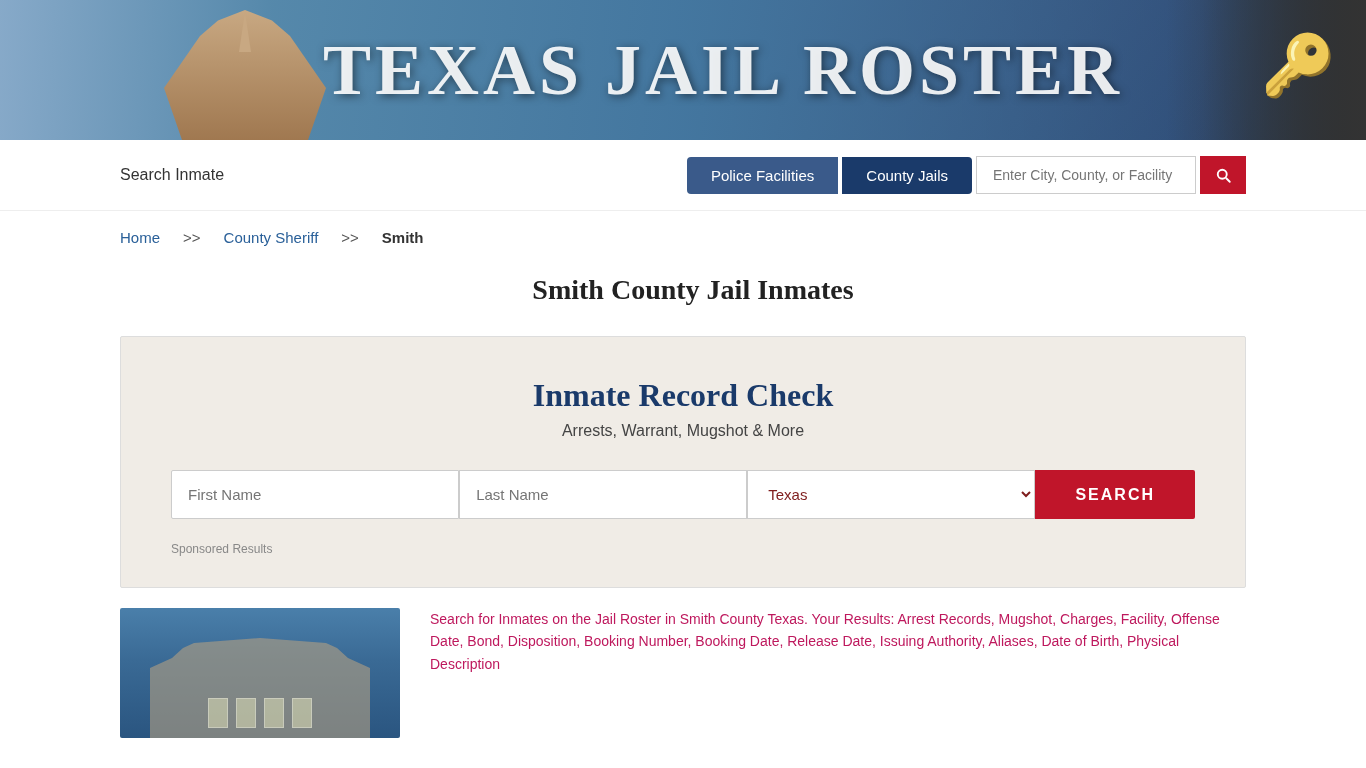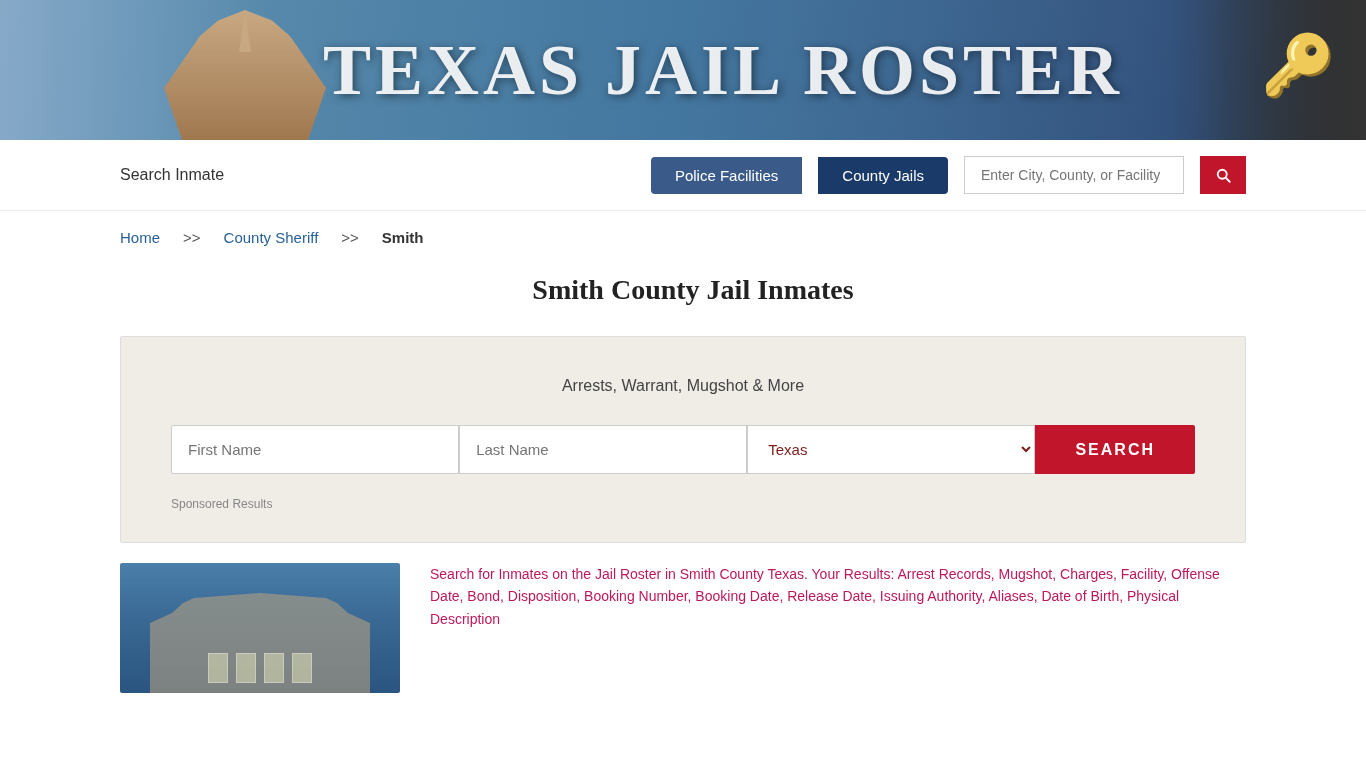--- a/index.html
+++ b/index.html
@@ -91,21 +91,21 @@
       border-bottom: 1px solid #eee;
     }
     .search-inmate-label {
       font-family: Arial, sans-serif;
       font-size: 16px;
       color: #333;
     }
     .nav-right {
       display: flex;
       align-items: center;
-      gap: 16px;
+      gap: 4px;
     }
     .nav-btn {
       padding: 10px 24px;
       font-size: 15px;
       font-family: Arial, sans-serif;
       border: none;
       cursor: pointer;
       font-weight: 500;
     }
     .nav-btn-police {
@@ -328,20 +328,21 @@
   <a class="breadcrumb-link">County Sheriff</a>
   <span class="breadcrumb-separator">&gt;&gt;</span>
   <span class="breadcrumb-current">Smith</span>
 </div>
 
 <div class="page-title-section">
   <h1 class="page-title">Smith County Jail Inmates</h1>
 </div>
 
 <div class="search-card">
+  <h2 class="search-card-title">Inmate Record Check</h2>
   <p class="search-card-subtitle">Arrests, Warrant, Mugshot &amp; More</p>
   <div class="search-form-row">
     <input class="search-form-input" type="text" placeholder="First Name" style="">
     <input class="search-form-input" type="text" placeholder="Last Name" style="">
     <select class="search-form-select">
       <option value="Texas" selected="">Texas</option>
       <option value="Alabama">Alabama</option>
       <option value="Alaska">Alaska</option>
       <option value="Arizona">Arizona</option>
       <option value="Arkansas">Arkansas</option>

